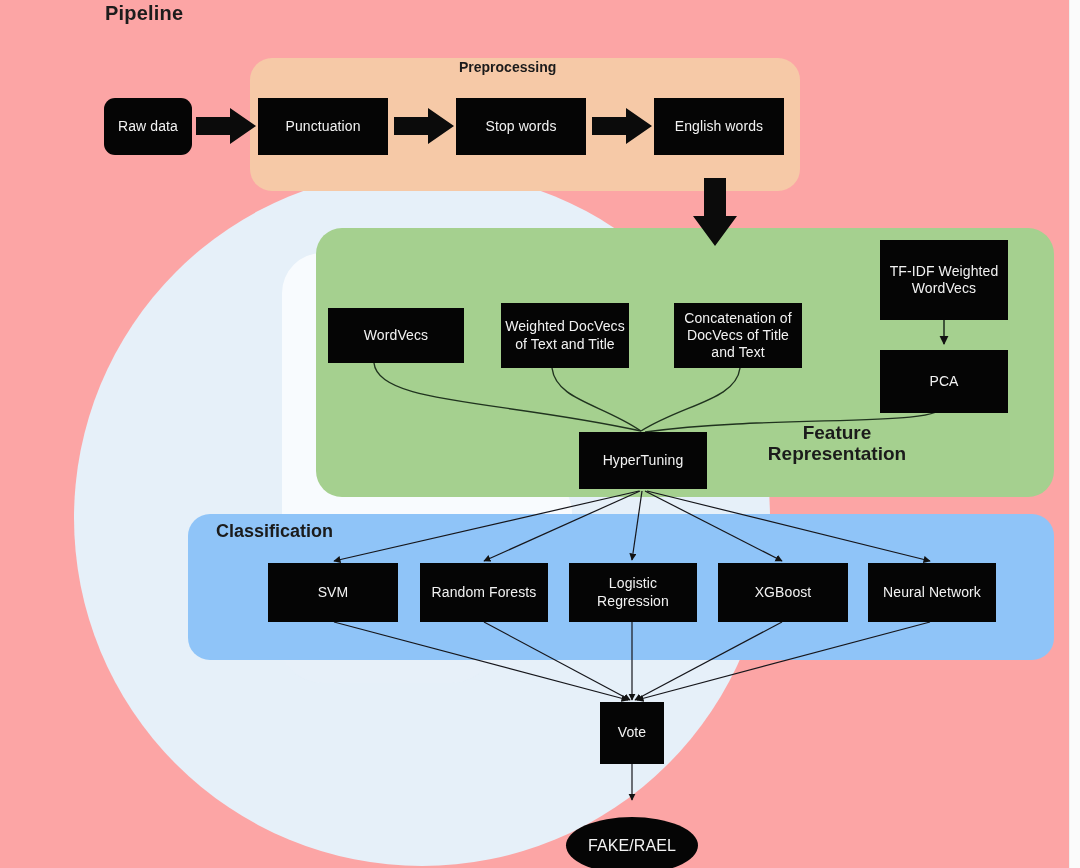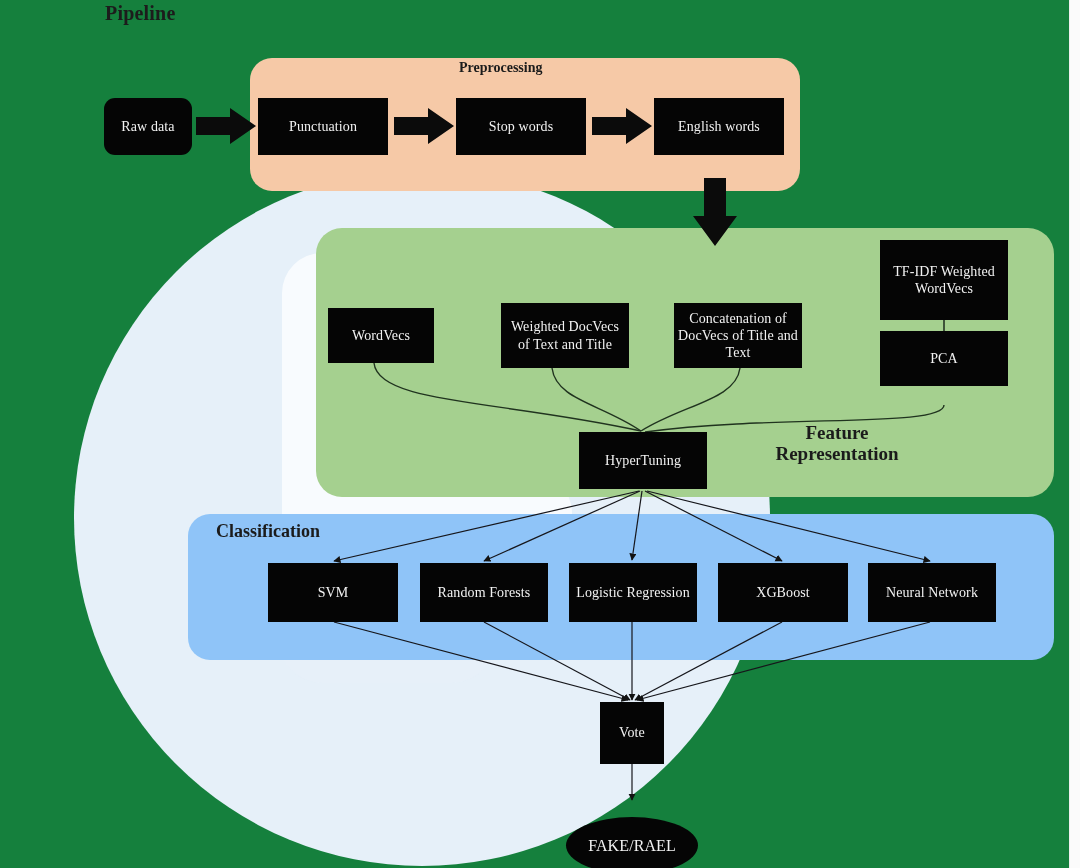--- a/index.html
+++ b/index.html
@@ -7,23 +7,22 @@
     padding: 0;
     background: #ffffff;
   }
   body {
     font-family: "Liberation Sans", sans-serif;
   }
   #canvas {
     position: relative;
     width: 1080px;
     height: 868px;
-    background: #15803d;
+    background: #fca5a5;
     overflow: hidden;
-    font-family: Liberation Serif, serif;
   }
   
   #page-edge {
     position: absolute;
     top: 0; right: 0;
     width: 10px; height: 868px;
     background: #fbfbfb;
     border-left: 1px solid #f0f0f0;
   }
 
@@ -108,25 +107,25 @@
   .node.rounded { border-radius: 11px; }
   .node.ellipse { border-radius: 50%; }
 
   
   #n-raw       { left:104px; top: 98px; width: 88px;  height: 57px; }
   #n-punct     { left:258px; top: 98px; width:130px;  height: 57px; }
   #n-stop      { left:456px; top: 98px; width:130px;  height: 57px; }
   #n-english   { left:654px; top: 98px; width:130px;  height: 57px; }
 
   
-  #n-wordvecs  { left:328px; top: 308px; width:106px; height: 55px; }
+  #n-wordvecs  { left:328px; top: 308px; width:136px; height: 55px; }
   #n-weighted  { left:501px; top: 303px; width:128px; height: 65px; }
   #n-concat    { left:674px; top: 303px; width:128px; height: 65px; }
   #n-tfidf     { left:880px; top: 240px; width:128px; height: 80px; }
-  #n-pca       { left:880px; top: 331px; width:128px; height: 55px; }
+  #n-pca       { left:880px; top: 350px; width:128px; height: 63px; }
   #n-hyper     { left:579px; top: 432px; width:128px; height: 57px; }
 
   
   #n-svm       { left:268px; top: 563px; width:130px; height: 59px; }
   #n-rf        { left:420px; top: 563px; width:128px; height: 59px; }
   #n-lr        { left:569px; top: 563px; width:128px; height: 59px; }
   #n-xgb       { left:718px; top: 563px; width:130px; height: 59px; }
   #n-nn        { left:868px; top: 563px; width:128px; height: 59px; }
 
   

